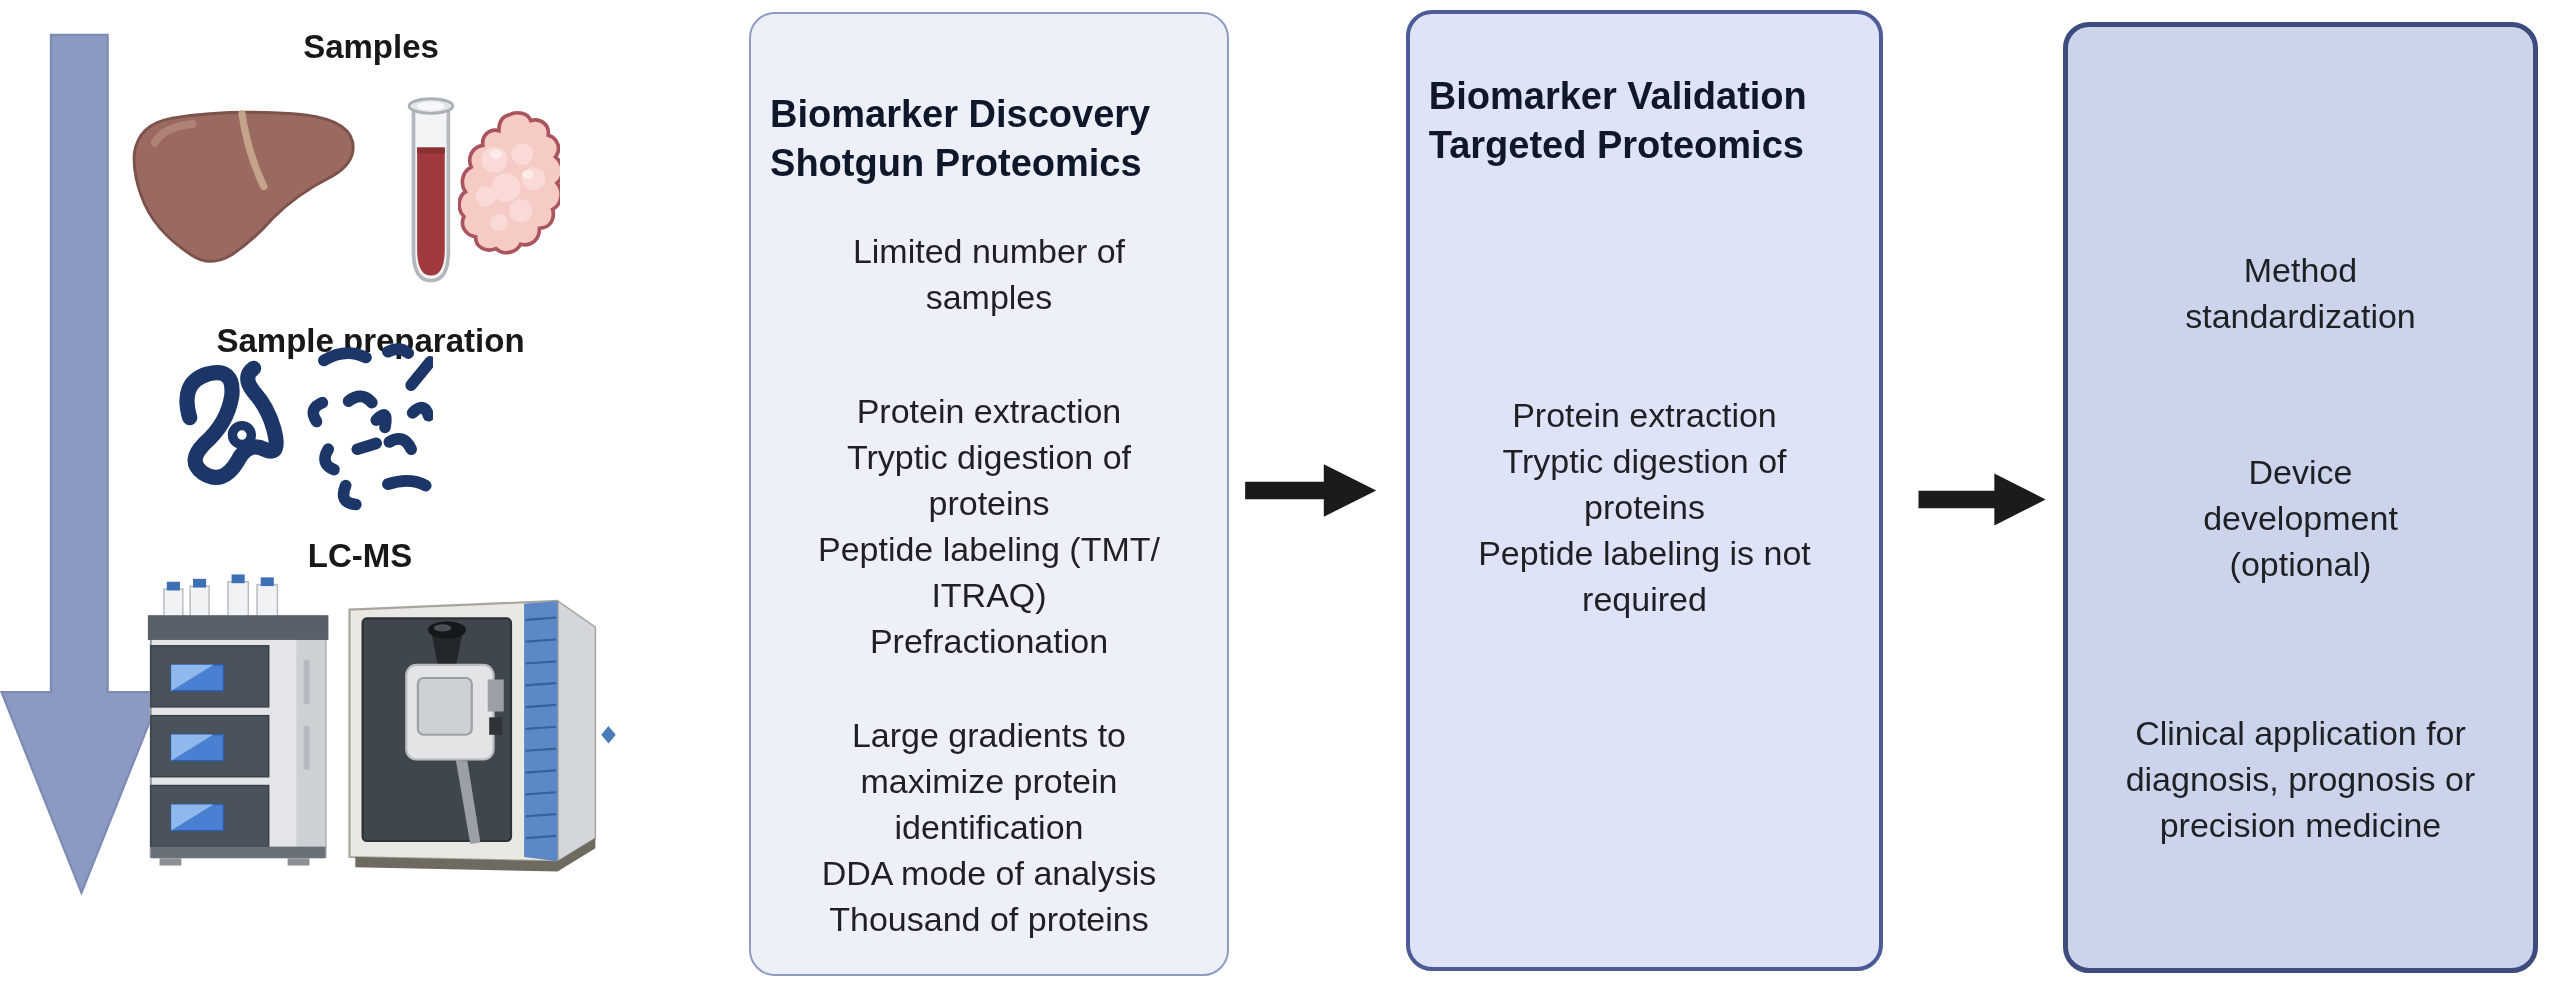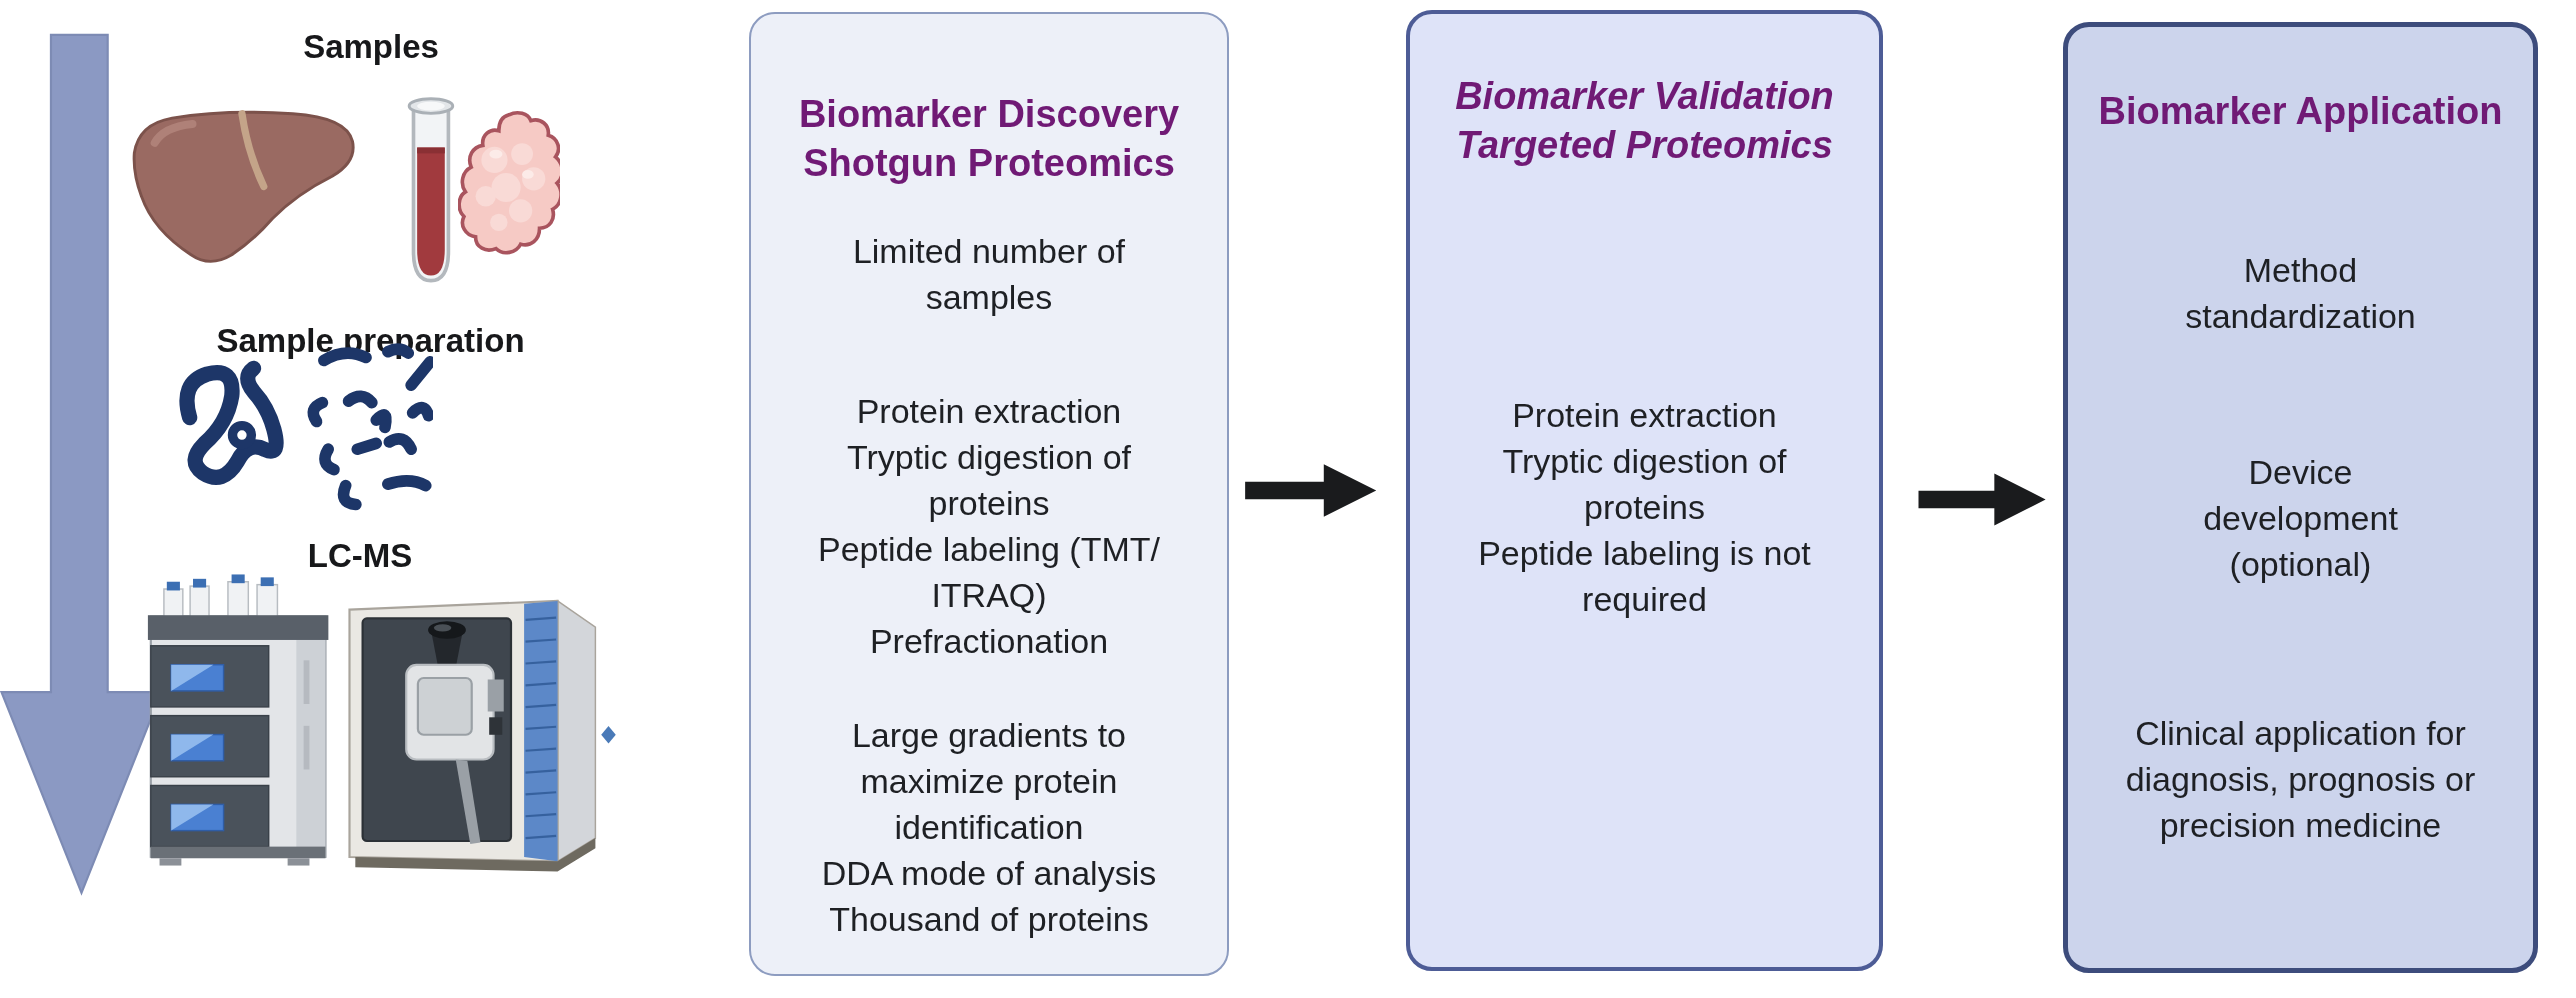--- a/index.html
+++ b/index.html
@@ -24,23 +24,23 @@
     left:1406px;top:9.5px;width:477px;height:961px;
     background:var(--panel2-fill,#dee3f8);
     border:4.4px solid var(--panel2-border,#4d5c96);
   }
   .panel-application{
     left:2063px;top:22px;width:475px;height:951px;
     background:var(--panel3-fill,#ccd4ec);
     border:5.1px solid var(--panel3-border,#3d4c7c);
   }
   .panel-title{
-    position:absolute;left:4%;width:92%;text-align:center;
+    position:absolute;left:4%;width:92%;text-align:left;
     font-weight:bold;font-size:38px;line-height:49px;
-    white-space:pre-line;color:#701a75;
+    white-space:pre-line;color:#0f172a;
   }
   .panel-item{
     position:absolute;left:4%;width:92%;text-align:center;
     font-size:34px;line-height:46px;white-space:pre-line;color:#1e2024;
   }
   svg{display:block;}
 </style>
 </head>
 <body>
 
@@ -189,35 +189,34 @@
 identification
 DDA mode of analysis
 Thousand of proteins</div>
   </section>
 
   <svg class="abs" style="left:1245px;top:457px;" width="135" height="67" viewBox="0 0 185 92">
     <polygon points="0,34 108,34 108,10 180,46 108,82 108,58 0,58" fill="var(--step-arrow,#1a1b1d)"></polygon>
   </svg>
 
   <section class="panel panel-validation">
-    <div class="panel-title" style="top:58px;font-style:italic;">Biomarker Validation
+    <div class="panel-title" style="top:58px;">Biomarker Validation
 Targeted Proteomics</div>
     <div class="panel-item" style="top:378px;">Protein extraction
 Tryptic digestion of
 proteins
 Peptide labeling is not
 required</div>
   </section>
 
   <svg class="abs" style="left:1918px;top:467px;" width="131" height="65" viewBox="0 0 180 90">
     <polygon points="0,33 105,33 105,9 176,45 105,81 105,57 0,57" fill="var(--step-arrow,#1a1b1d)"></polygon>
   </svg>
 
   <section class="panel panel-application">
-    <div class="panel-title" style="top:60px;">Biomarker Application</div>
     <div class="panel-item" style="top:220px;">Method
 standardization</div>
     <div class="panel-item" style="top:683px;">Clinical application for
 diagnosis, prognosis or
 precision medicine</div>
     <div class="panel-item" style="top:422px;">Device
 development
 (optional)</div>
   </section>
 

